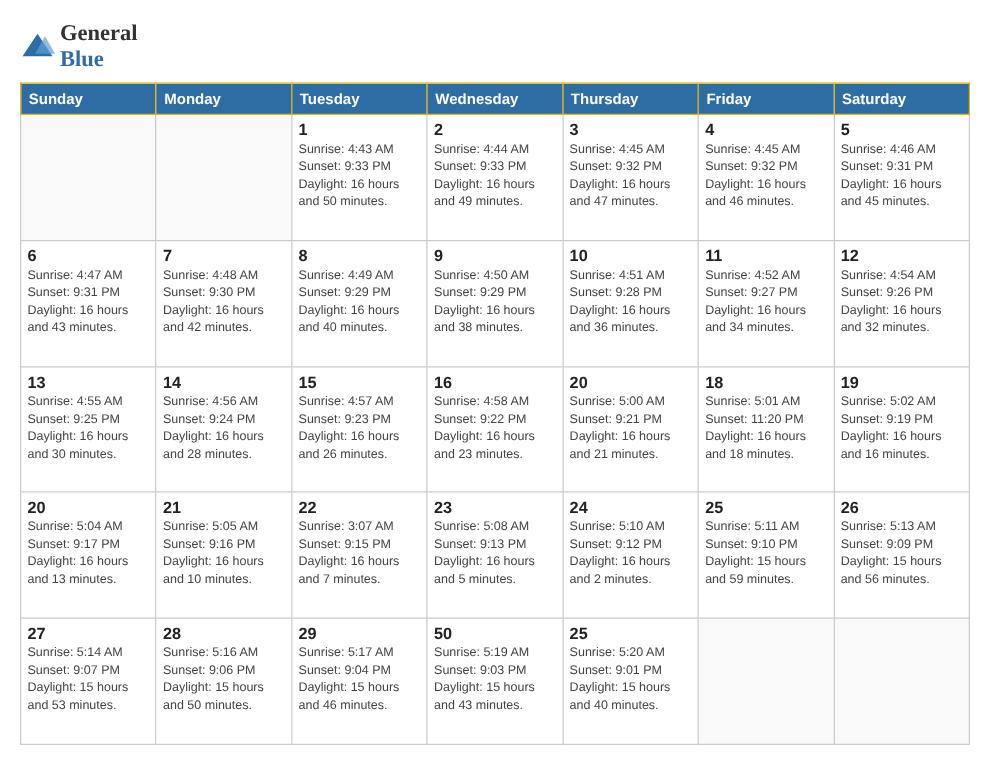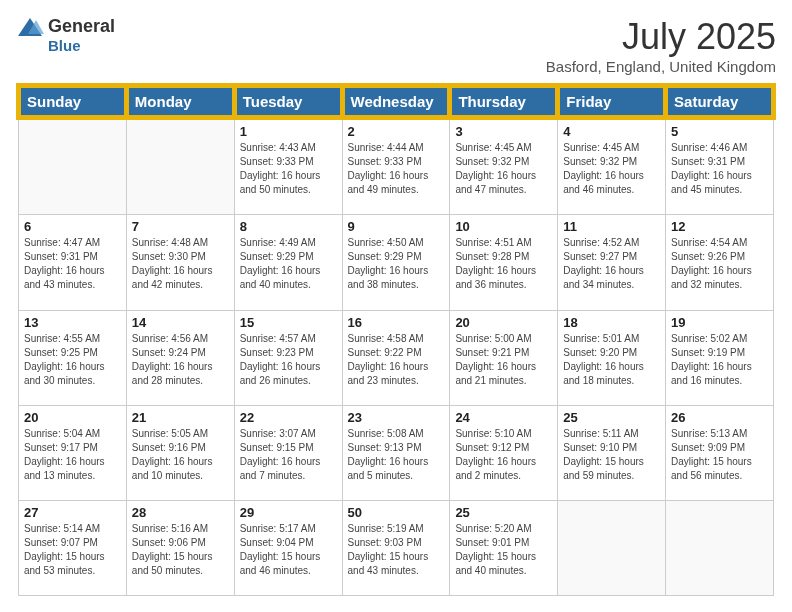--- a/index.html
+++ b/index.html
@@ -18,21 +18,23 @@
       flex-direction: column;
     }
     .header {
       display: flex;
       justify-content: space-between;
       align-items: flex-start;
       margin-bottom: 8px;
     }
     .logo {
       display: flex;
+      align-items: center;
       gap: 4px;
+      font-family: Liberation Serif, serif;
     }
     .logo-icon {
       width: 28px;
       height: 24px;
     }
     .title-block {
       text-align: right;
     }
     .month-title {
       font-size: 36px;
@@ -48,23 +50,23 @@
       border: 1px solid #ccc;
       border-collapse: collapse;
       width: 100%;
       table-layout: fixed;
     }
     .calendar th {
       background: #2e6da4;
       color: #fff;
       text-align: left;
       padding: 5px 6px;
-      font-size: 15px;
+      font-size: 12px;
       font-weight: bold;
-      border: 5px solid #eab308;
+      border: 1px solid #eab308;
     }
     .calendar td {
       border: 1px solid #ccc;
       vertical-align: top;
       padding: 4px 5px;
       font-size: 10.5px;
       color: #333;
       background: #fff;
       height: 82px;
     }
@@ -89,26 +91,22 @@
 
 <div class="page">
   <div class="header">
     <div class="logo">
       <svg class="logo-icon" viewBox="0 0 28 24" xmlns="http://www.w3.org/2000/svg">
         <polygon points="14,2 26,20 2,20" fill="#2e6da4"></polygon>
         <polygon points="20,4 28,18 12,18" fill="#5a9fd4" opacity="0.7"></polygon>
       </svg>
       <div>
         <span style="font-size:18px;font-weight:bold;color:#333;">General</span><br>
-        <span style="font-size:15px;font-weight:bold;color:#2e6da4;">Blue</span>
+        <span style="font-size:18px;font-weight:bold;color:#2e6da4;">Blue</span>
       </div>
-    </div>
-    <div class="title-block">
-      <div class="month-title">July 2025</div>
-      <div class="location">Basford, England, United Kingdom</div>
     </div>
   </div>
 
   <table class="calendar">
     <thead>
       <tr>
         <th>Sunday</th>
         <th>Monday</th>
         <th>Tuesday</th>
         <th>Wednesday</th>
@@ -223,21 +221,21 @@
           </td>
           <td>
             <span class="day-num">20</span>
             <div class="cell-info">Sunrise: 5:00 AM
 Sunset: 9:21 PM
 Daylight: 16 hours and 21 minutes.</div>
           </td>
           <td>
             <span class="day-num">18</span>
             <div class="cell-info">Sunrise: 5:01 AM
-Sunset: 9:20 PM
+Sunset: 11:20 PM
 Daylight: 16 hours and 18 minutes.</div>
           </td>
           <td>
             <span class="day-num">19</span>
             <div class="cell-info">Sunrise: 5:02 AM
 Sunset: 9:19 PM
 Daylight: 16 hours and 16 minutes.</div>
           </td>
         </tr>
         <tr>

